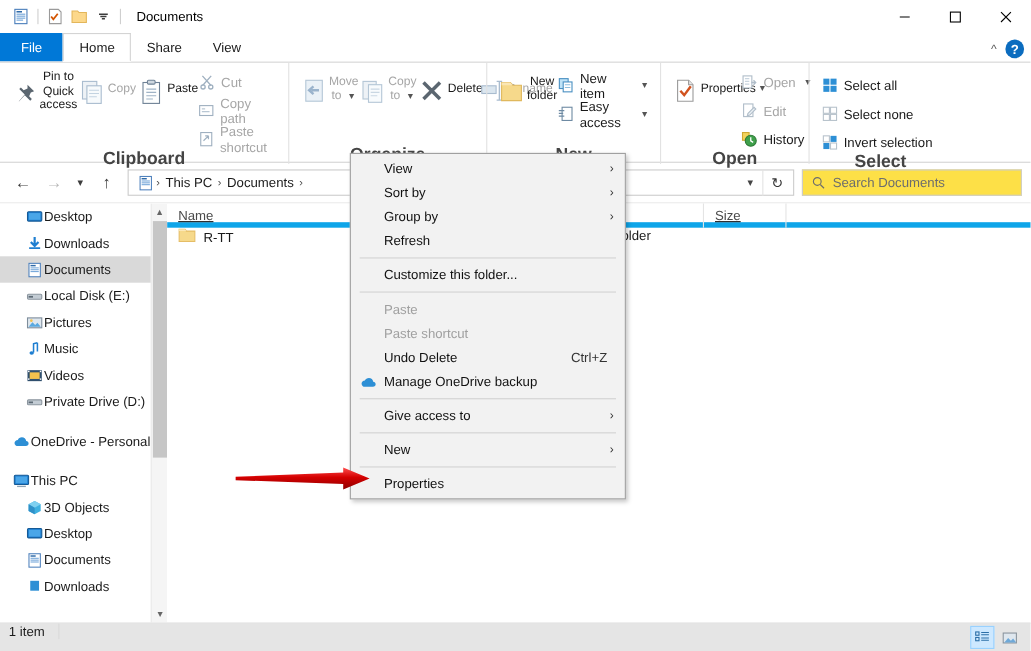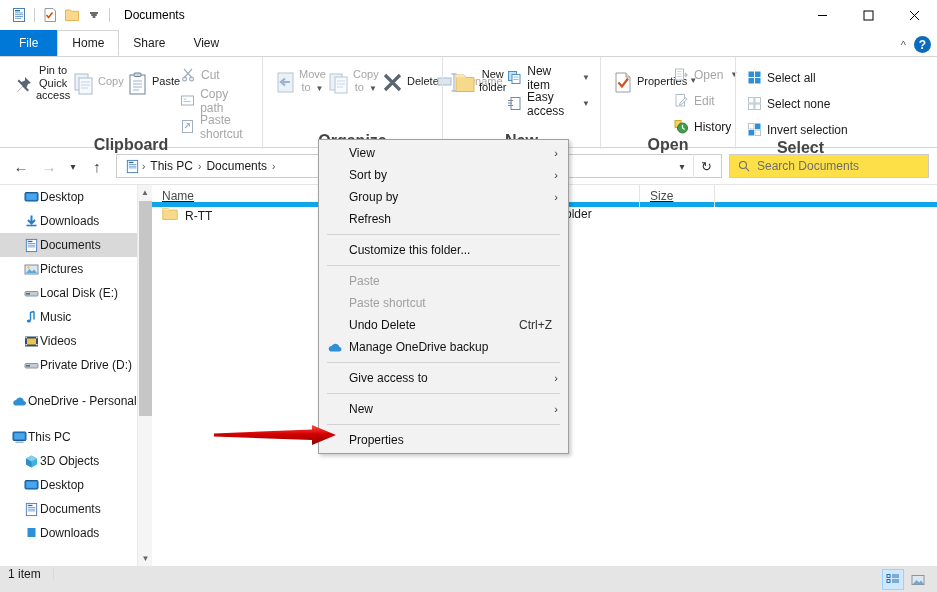--- a/index.html
+++ b/index.html
@@ -524,41 +524,41 @@
         <span class="pin">
           <svg width="11" height="11" viewBox="0 0 14 14">
               <path d="M9 2 l3 3 -1.5.5 -.8 1.8 1.3 1.2 -.8.8 -2.6-2.6 -2.8 3 .3-.5 2.5-2.8 -2.6-2.6 .8-.8 1.3 1.3 1.8-.8 z" fill="#808a94"></path>
             </svg>
         </span>
       </div>
 
       <div class="navrow" style="padding-left:22px">
         <div class="ni">
           <svg width="15" height="15" viewBox="0 0 15 15">
+            <rect x="1" y="5.5" width="13" height="4.5" rx="1" fill="#c3ccd4" stroke="#8b959e"></rect>
+            <rect x="2" y="7" width="4" height="1.6" fill="#5d6a75"></rect>
+          </svg>
+        </div>
+        <span class="nlabel">Local Disk (E:)</span>
+      </div>
+
+      <div class="navrow" style="padding-left:22px">
+        <div class="ni">
+          <svg width="15" height="15" viewBox="0 0 15 15">
             <rect x="1" y="3" width="13" height="9" fill="#dfe7ee" stroke="#7e8d9b"></rect>
             <path d="M2 11 l3.5-4 2.5 2.5 2-2 3 3.5 z" fill="#5aa9e0"></path>
             <circle cx="4.5" cy="5.5" r="1.2" fill="#f2c14e"></circle>
           </svg>
         </div>
         <span class="nlabel">Pictures</span>
         <span class="pin">
           <svg width="11" height="11" viewBox="0 0 14 14">
               <path d="M9 2 l3 3 -1.5.5 -.8 1.8 1.3 1.2 -.8.8 -2.6-2.6 -2.8 3 .3-.5 2.5-2.8 -2.6-2.6 .8-.8 1.3 1.3 1.8-.8 z" fill="#808a94"></path>
             </svg>
         </span>
-      </div>
-
-      <div class="navrow" style="padding-left:22px">
-        <div class="ni">
-          <svg width="15" height="15" viewBox="0 0 15 15">
-            <rect x="1" y="5.5" width="13" height="4.5" rx="1" fill="#c3ccd4" stroke="#8b959e"></rect>
-            <rect x="2" y="7" width="4" height="1.6" fill="#5d6a75"></rect>
-          </svg>
-        </div>
-        <span class="nlabel">Local Disk (E:)</span>
       </div>
 
       <div class="navrow" style="padding-left:22px">
         <div class="ni">
           <svg width="15" height="15" viewBox="0 0 15 15">
             <path d="M10 1.5 v8 M10 1.5 c -2 .6 -3.5 1 -3.5 1 v8" stroke="#1f7fd1" stroke-width="1.4" fill="none"></path>
             <ellipse cx="4.8" cy="11" rx="2" ry="1.6" fill="#1f7fd1"></ellipse>
           </svg>
         </div>
         <span class="nlabel">Music</span>

